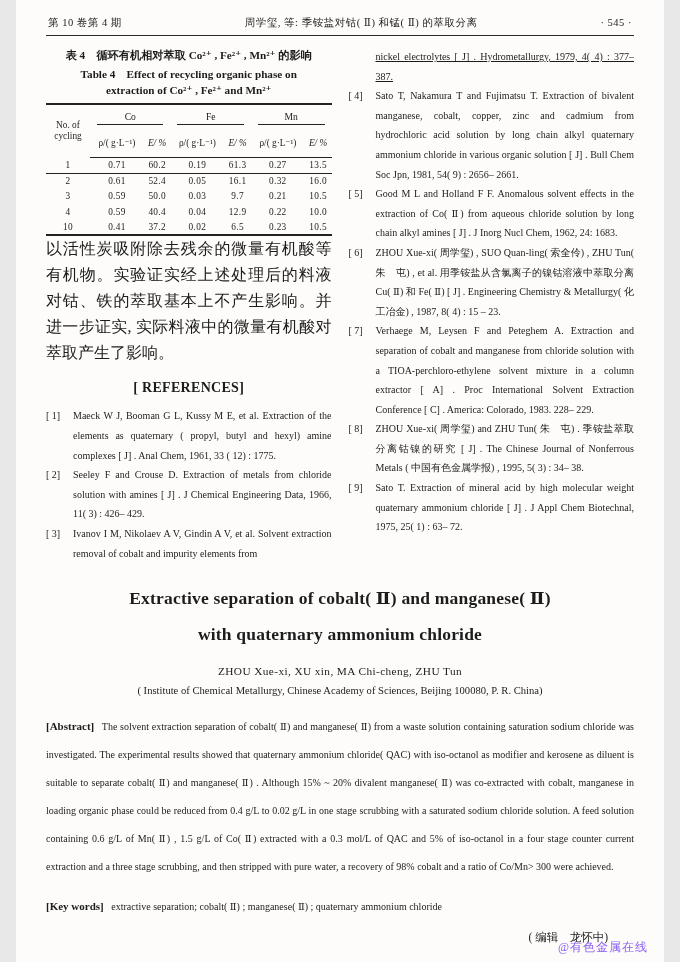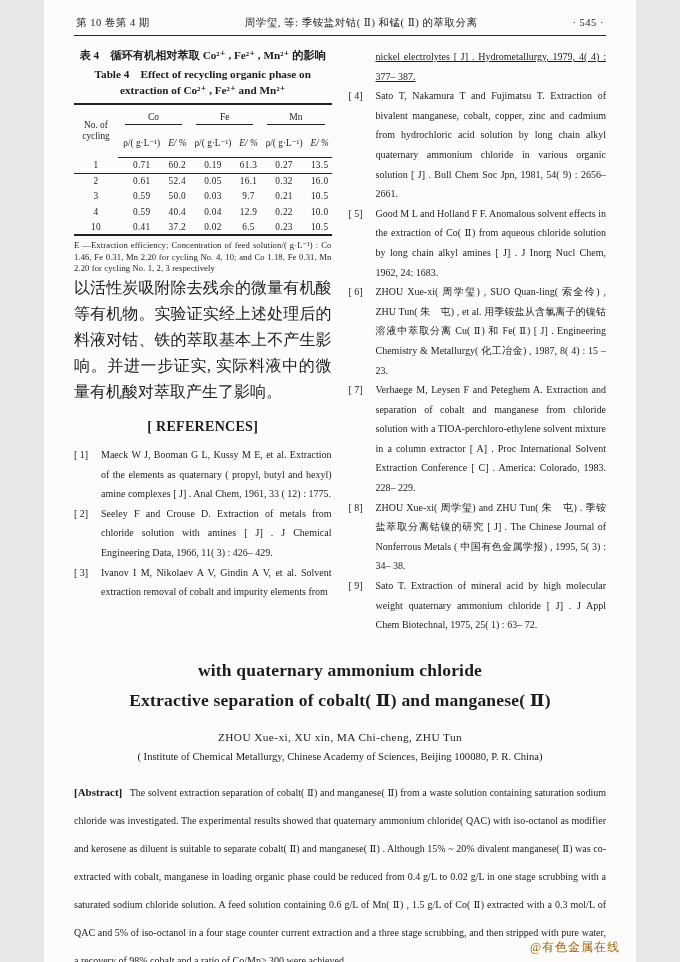--- a/index.html
+++ b/index.html
@@ -1,19 +1,19 @@
 <!DOCTYPE html>
 <html><head>
 <meta charset="utf-8">
 <style>
   * { margin: 0; padding: 0; box-sizing: border-box; }
   html, body { background: #e8e8e8; }
   .page {
     position: relative;
-    width: 592px; height: 962px;
+    width: 648px; height: 962px;
     margin: 0 auto;
     background: #fdfcfa;
     color: #1c1c1c;
     font-family: "Liberation Serif", "DejaVu Serif", serif;
     padding: 16px 30px 0 30px;
     overflow: hidden;
   }
   
   .run-head {
     display: flex; justify-content: space-between; align-items: baseline;
@@ -53,21 +53,21 @@
   .article { margin-top: 20px; }
   .art-title { text-align: center; font-weight: bold; font-size: 17.5px; line-height: 30px; letter-spacing: .2px; }
   .art-title.second { margin-top: 6px; }
   .authors { text-align: center; font-size: 11.3px; margin-top: 16px; letter-spacing: .4px; }
   .affil { text-align: center; font-size: 10.6px; margin-top: 8px; }
   .abstract { font-size: 10px; line-height: 28px; text-align: justify; margin-top: 16px; }
   .abstract .lbl, .keywords .lbl { font-weight: bold; font-size: 11px; margin-right: 5px; }
   .keywords { font-size: 10px; line-height: 19px; margin-top: 16px; }
   .editor { text-align: right; font-size: 11.5px; margin-top: 14px; padding-right: 26px; }
   
-  .watermark { position: absolute; right: 16px; bottom: 6px; color: #a16207; font-size: 12px; letter-spacing: 1px; }
+  .watermark { position: absolute; right: 16px; bottom: 6px; color: #8b5cf6; font-size: 12px; letter-spacing: 1px; }
 </style>
 </head>
 <body>
 
 <div class="page">
 
   <div class="run-head">
     <span>第 10 卷第 4 期</span>
     <span class="center">周学玺, 等: 季铵盐对钴( Ⅱ) 和锰( Ⅱ) 的萃取分离</span>
     <span>· 545 ·</span>
@@ -145,21 +145,20 @@
               <td>0.41</td>
               <td>37.2</td>
               <td>0.02</td>
               <td>6.5</td>
               <td>0.23</td>
               <td>10.5</td>
           </tr>
         </tbody>
       </table>
 
-      <div class="footnote">E —Extraction efficiency;  Concentration of feed solution/( g·L⁻¹) :  Co 1.46,  Fe 0.31,  Mn 2.20 for cycling No. 4,  10;  and Co 1.18, Fe 0.31,  Mn 2.20 for cycling No. 1,  2,  3 respectively</div>
 
       <div class="zh-par">以活性炭吸附除去残余的微量有机酸等有机物。实验证实经上述处理后的料液对钴、铁的萃取基本上不产生影响。并进一步证实, 实际料液中的微量有机酸对萃取产生了影响。</div>
 
       <div class="ref-head">[ REFERENCES]</div>
 
       <div class="ref-item">
         <span class="ref-label">[ 1]</span>
         <span class="ref-text">Maeck W J, Booman G L, Kussy M E, et al. Extraction of the elements as quaternary ( propyl, butyl and hexyl) amine complexes [ J] . Anal Chem, 1961, 33 ( 12) : 1775.</span>
       </div>
       <div class="ref-item">
@@ -196,22 +195,22 @@
         <span class="ref-text">ZHOU Xue-xi( 周学玺) and ZHU Tun( 朱　屯) . 季铵盐萃取分离钴镍的研究 [ J] . The Chinese Journal of Nonferrous Metals ( 中国有色金属学报) , 1995, 5( 3) : 34– 38.</span>
       </div>
       <div class="ref-item">
         <span class="ref-label">[ 9]</span>
         <span class="ref-text">Sato T. Extraction of mineral acid by high molecular weight quaternary ammonium chloride [ J] . J Appl Chem Biotechnal, 1975, 25( 1) : 63– 72.</span>
       </div>
     </div>
   </div>
 
   <div class="article">
+    <div class="art-title">Extractive separation of cobalt( Ⅱ)  and manganese( Ⅱ)</div>
     <div class="art-title second">with quaternary ammonium chloride</div>
-    <div class="art-title">Extractive separation of cobalt( Ⅱ)  and manganese( Ⅱ)</div>
     <div class="authors">ZHOU Xue-xi,  XU xin,  MA Chi-cheng,  ZHU Tun</div>
     <div class="affil">( Institute of Chemical Metallurgy,  Chinese Academy of Sciences,  Beijing 100080,  P. R. China)</div>
 
     <p class="abstract">
       <span class="lbl">[Abstract]</span>
       <span>The solvent extraction separation of cobalt( Ⅱ)  and manganese( Ⅱ)  from a waste solution containing saturation sodium chloride was investigated.  The experimental results showed that quaternary ammonium chloride( QAC)  with iso-octanol as modifier and kerosene as diluent is suitable to separate cobalt( Ⅱ)  and manganese( Ⅱ) .  Although 15% ~ 20%  divalent manganese( Ⅱ)  was co-extracted with cobalt,  manganese in loading organic phase could be reduced from 0.4 g/L to 0.02 g/L in one stage scrubbing with a saturated sodium chloride solution.  A feed solution containing 0.6 g/L of Mn( Ⅱ) ,  1.5 g/L of Co( Ⅱ)  extracted with a 0.3 mol/L of QAC and 5%  of iso-octanol in a four stage counter current extraction and a three stage scrubbing,  and then stripped with pure water,  a recovery of 98%  cobalt and a ratio of Co/Mn&gt; 300 were achieved.</span>
     </p>
 
     <p class="keywords">
       <span class="lbl">[Key words]</span>

